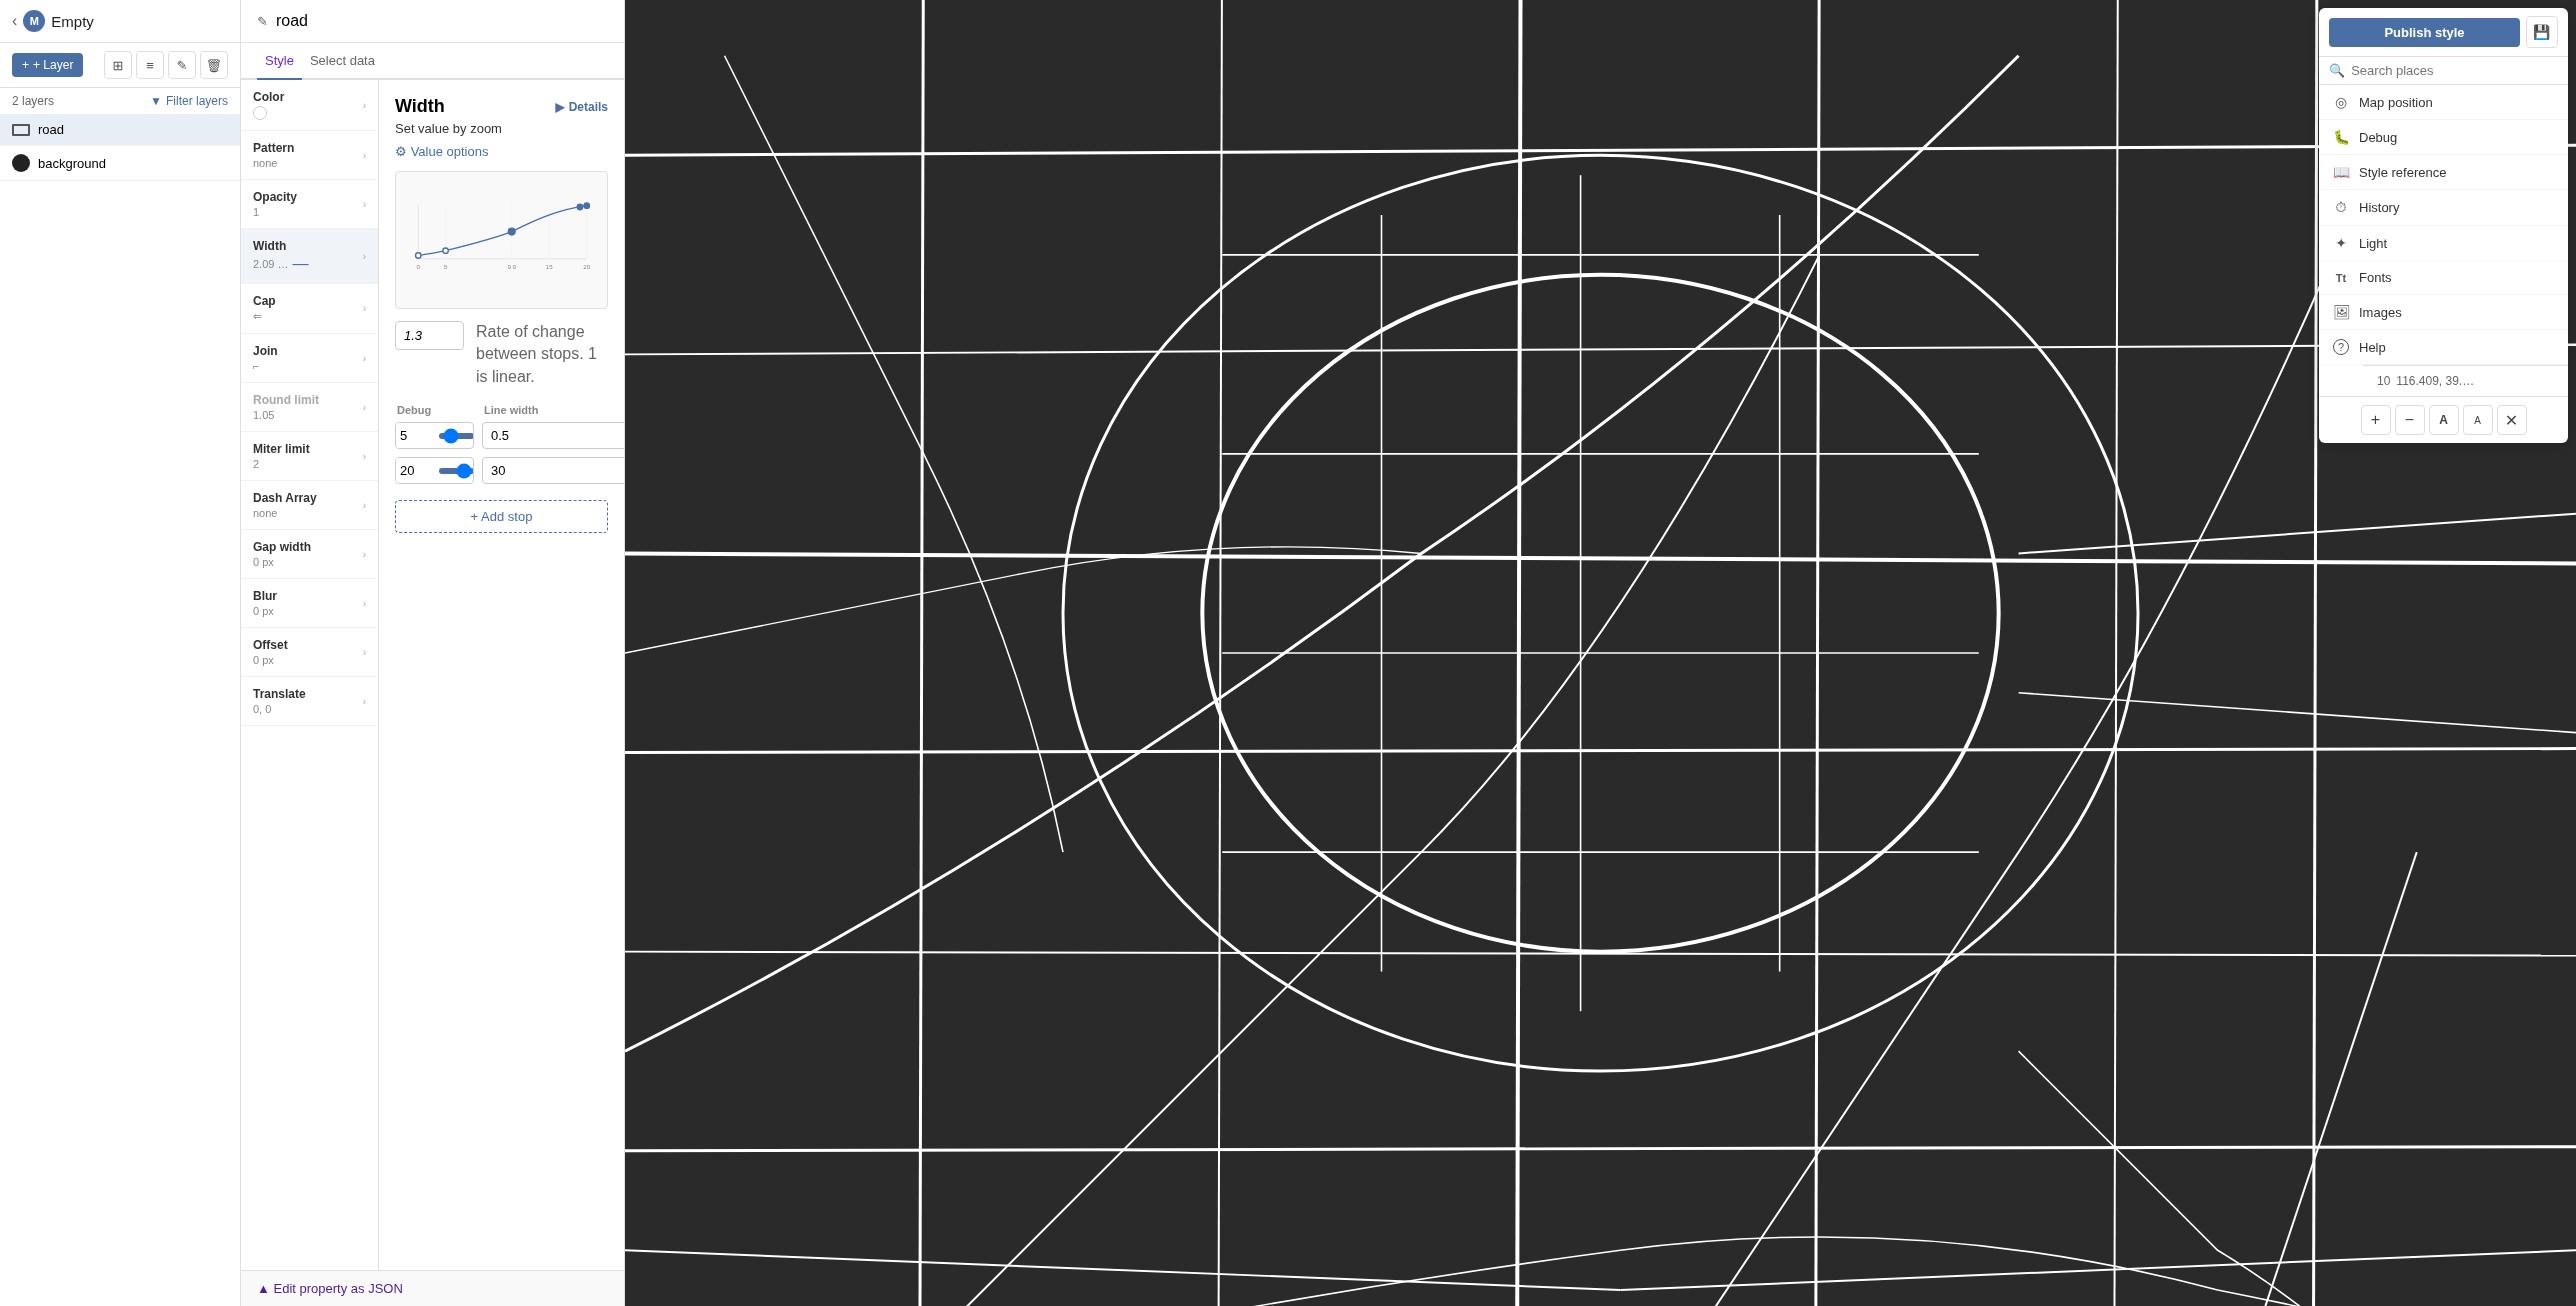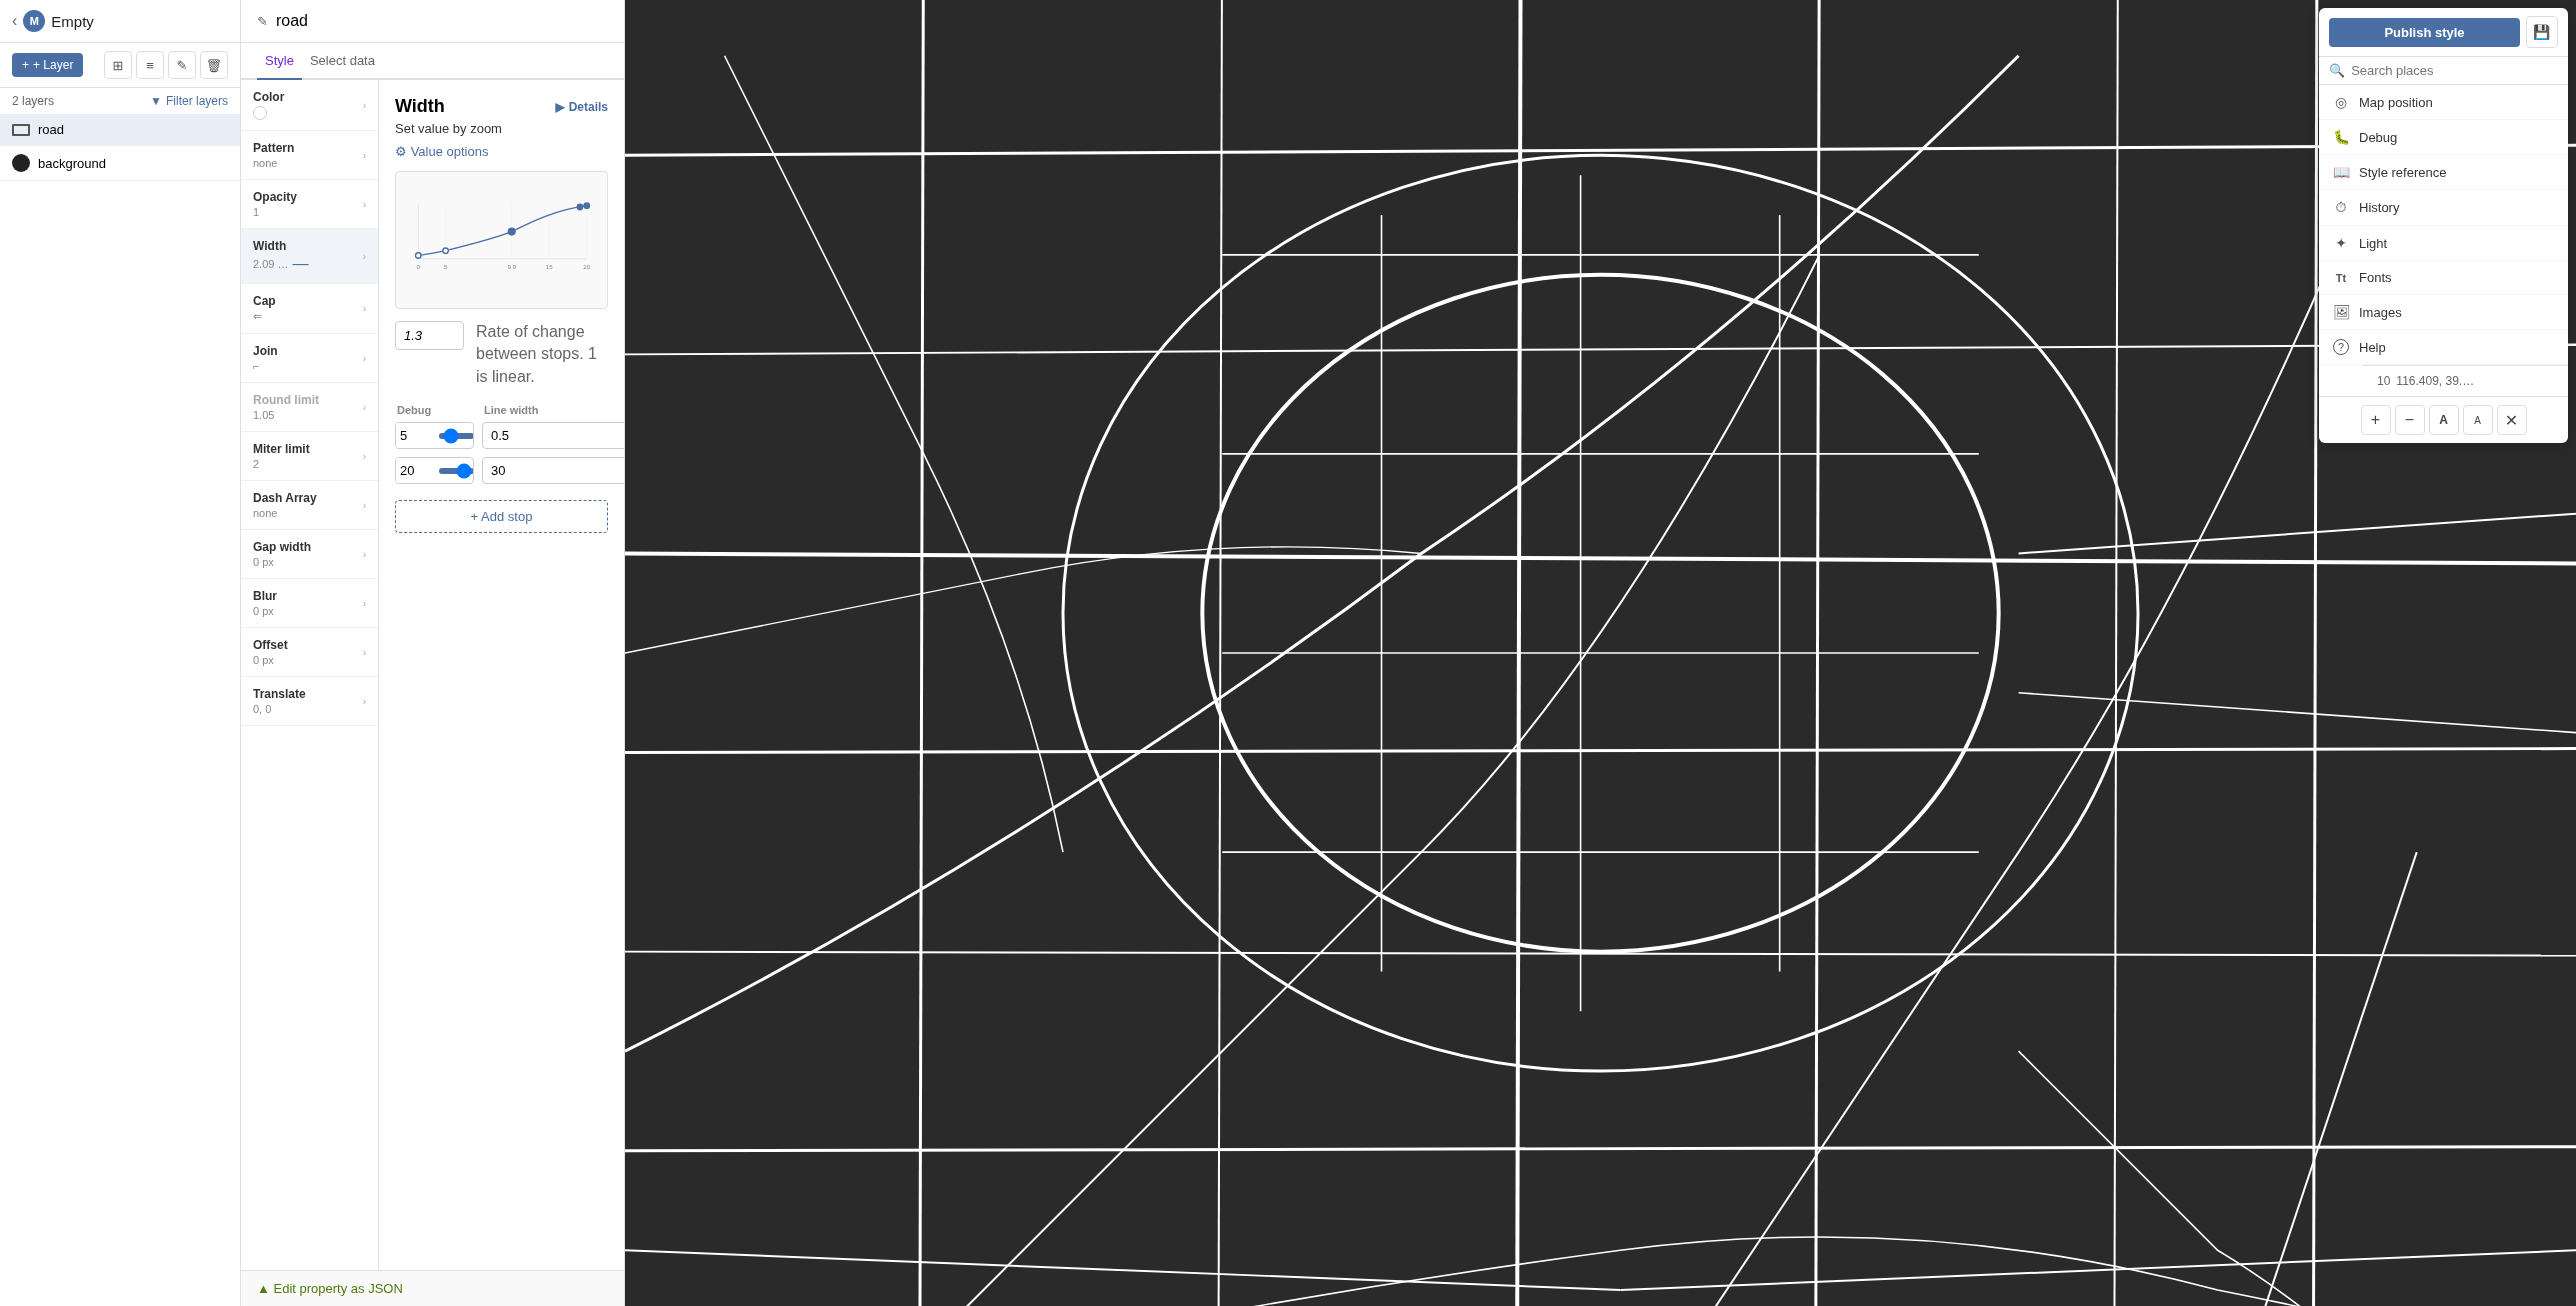--- a/index.html
+++ b/index.html
@@ -213,21 +213,21 @@
       color: #4a6fa5;
       font-size: 13px;
       cursor: pointer;
       margin-top: 8px;
     }
     .edit-json-bar {
       padding: 10px 16px;
       border-top: 1px solid #e0e0e0;
       background: #f9f9f9;
       cursor: pointer;
-      font-size: 13px; color: #4d7c0f;
+      font-size: 13px; color: #4c1d95;
       display: flex; align-items: center; gap: 6px;
     }
 
     
     .map-area {
       flex: 1;
       background: #2c2c2c;
       position: relative;
       overflow: hidden;
     }

